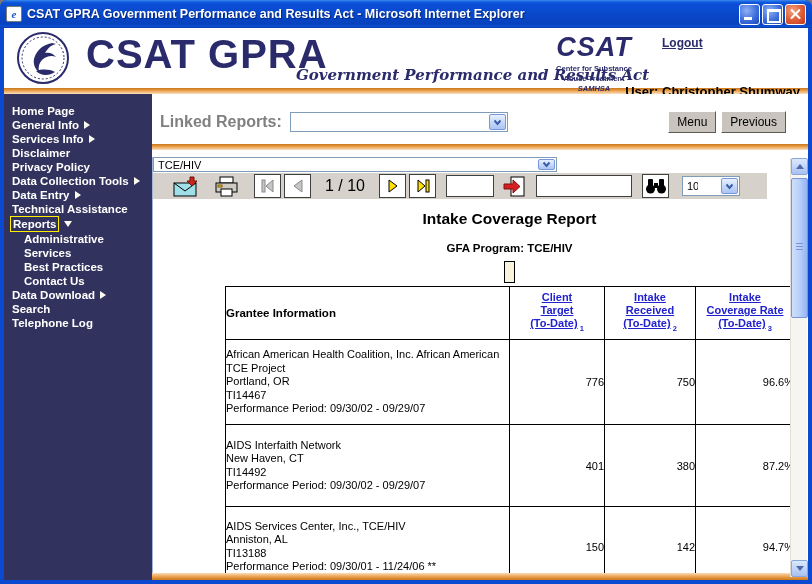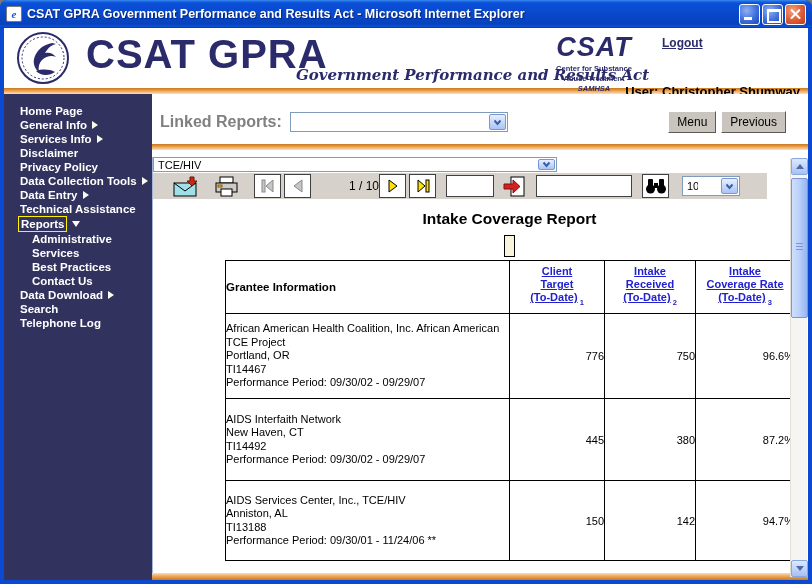--- a/index.html
+++ b/index.html
@@ -31,21 +31,21 @@
   .csat-logo{position:absolute;left:536px;top:4px;width:108px;text-align:center;color:#2B2B6B;line-height:1;}
   .csat-name{font:bold italic 27px "Liberation Sans",sans-serif;letter-spacing:1px;}
   .csat-l2,.csat-l3{font-size:7.5px;font-weight:bold;margin-top:2px;}
   .csat-l4{font:bold italic 7.5px "Liberation Sans",sans-serif;margin-top:2px;}
   .logout{position:absolute;left:658px;top:8px;font-size:12px;font-weight:bold;color:#2B2B6B;text-decoration:underline;cursor:pointer;}
   .user-label{position:absolute;right:8px;top:56px;font-size:13px;font-weight:bold;color:#000;}
   
   .orange-rule{height:6px;background:linear-gradient(180deg,#C87820 0%,#E6953B 35%,#F3BE82 70%,#FAE0BC 100%);flex:none;}
   
   .main-row{flex:1;display:flex;overflow:hidden;position:relative;}
-  .sidebar{width:148px;background:#32325E;padding:10px 0 0 16px;flex:none;color:#fff;}
+  .sidebar{width:148px;background:#32325E;padding:10px 0 0 8px;flex:none;color:#fff;}
   .nav-item{font-size:11.5px;font-weight:bold;line-height:14px;white-space:nowrap;cursor:pointer;display:flex;align-items:center;}
   .nav-item.indent{padding-left:12px;}
   .nav-label.boxed{border:1px solid #FFEE00;padding:0 2px;margin-left:-2px;}
   .arr-r{width:0;height:0;border-left:6px solid #FDFDEF;border-top:4px solid transparent;border-bottom:4px solid transparent;margin-left:5px;}
   .arr-d{width:0;height:0;border-top:6px solid #FDFDEF;border-left:4.5px solid transparent;border-right:4.5px solid transparent;margin-left:5px;}
   .content{flex:1;position:relative;background:#fff;overflow:hidden;display:flex;flex-direction:column;}
   
   .linked-row{margin-top:16px;height:24px;display:flex;align-items:center;flex:none;}
   .lr-label{margin-left:8px;font-size:16px;font-weight:bold;color:#808080;}
   .combo{background:#fff;border:1px solid #7F9DB9;display:flex;align-items:center;height:21px;padding:1px;}
@@ -59,21 +59,21 @@
   .gray-btn + .gray-btn{margin-left:5px;}
   .btn-gap{width:22px;flex:none;}
   .rule2{margin-top:10px;}
   
   .viewer{margin-top:7px;border-left:1px solid #9FB6D9;flex:1;display:flex;flex-direction:column;overflow:hidden;}
   .program-combo{width:404px;height:15px;flex:none;}
   .toolbar{margin-top:1px;width:614px;height:26px;background:#D6D2CB;display:flex;align-items:center;flex:none;padding-left:20px;}
   .tb-icon{border:none;background:none;padding:0;display:flex;align-items:center;cursor:pointer;}
   .tb-nav{width:27px;height:24px;background:#fff;border:1px solid #404040;display:flex;align-items:center;justify-content:center;padding:0;cursor:pointer;}
   .tb-nav + .tb-nav{margin-left:3px;}
-  .page-ind{width:68px;text-align:right;font-size:12px;color:#000;}
+  .page-ind{width:68px;text-align:center;font-size:16px;color:#000;}
   .tb-input{height:22px;border:1px solid #404040;font-size:11px;padding:0 2px;}
   .goto-input{width:48px;margin-left:10px;}
   .search-input{width:96px;margin-left:10px;}
   .zoom-combo{width:58px;height:20px;margin-left:13px;border-color:#7F9DB9;gap:23px;}
   .zoom-combo .combo-value{font-size:11px;}
   .mgl10{margin-left:10px;} .mgl14{margin-left:14px;} .mgl8{margin-left:8px;}
   
   .report{flex:1;overflow:hidden;padding-top:11px;padding-left:48px;}
   .rpt-inner{width:569px;margin-left:24px;}
   .rpt-title{text-align:center;font-size:15.5px;font-weight:bold;color:#000;}
@@ -296,20 +296,21 @@
                 <svg width="9" height="7">
                     <path d="M1.5 1.5 L4.5 5 L7.5 1.5" fill="none" stroke="#3C5EA8" stroke-width="2"></path>
                   </svg>
               </span>
             </div>
           </div>
 
           <div class="report">
             <div class="rpt-inner">
               <div class="rpt-title">Intake Coverage Report</div>
+              <div class="rpt-sub">GFA Program: TCE/HIV</div>
               <div class="rpt-box-wrap"><span class="rpt-box"></span></div>
               <table class="rpt">
                 <colgroup>
                     <col class="c1">
                     <col class="c2">
                     <col class="c3">
                     <col class="c4">
                   </colgroup>
                 <tbody>
                     <tr class="hdr">
@@ -341,21 +342,21 @@
                   <td class="num">750</td>
                   <td class="num">96.6%</td>
                 </tr>
                 <tr class="r2">
                   <td class="g-cell">
                     <div>AIDS Interfaith Network</div>
                     <div>New Haven, CT</div>
                     <div>TI14492</div>
                     <div>Performance Period: 09/30/02 - 09/29/07</div>
                   </td>
-                  <td class="num">445</td>
+                  <td class="num">401</td>
                   <td class="num">380</td>
                   <td class="num">87.2%</td>
                 </tr>
                 <tr class="r3">
                   <td class="g-cell">
                     <div>AIDS Services Center, Inc., TCE/HIV</div>
                     <div>Anniston, AL</div>
                     <div>TI13188</div>
                     <div>Performance Period: 09/30/01 - 11/24/06 **</div>
                   </td>

